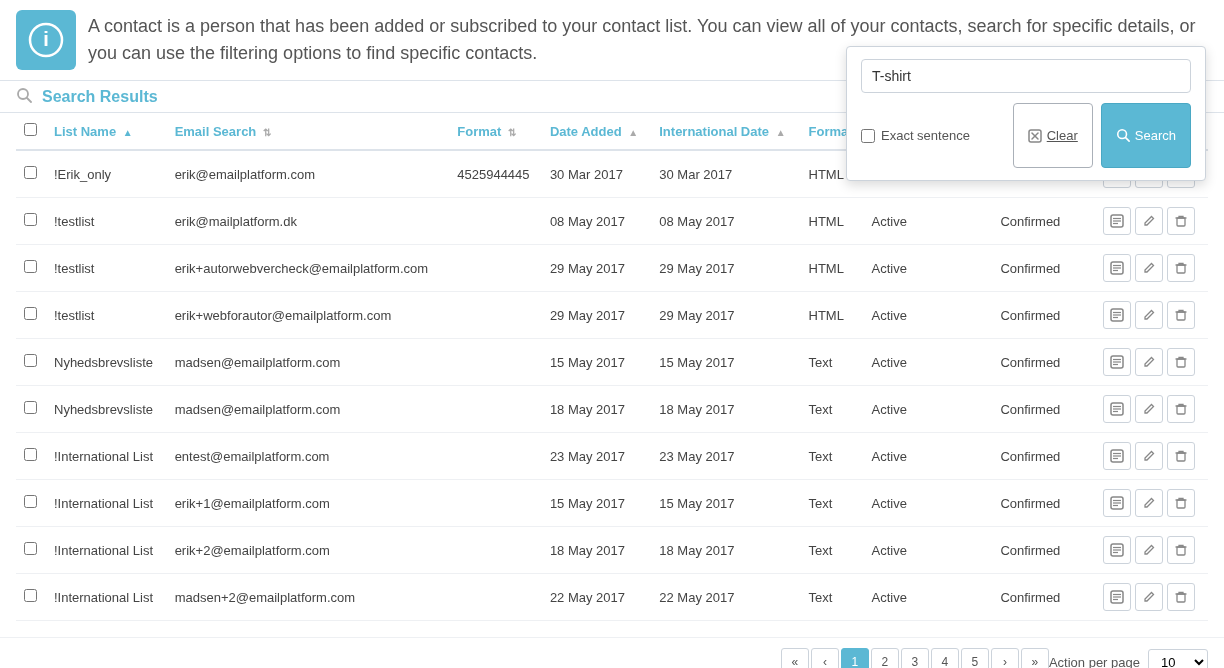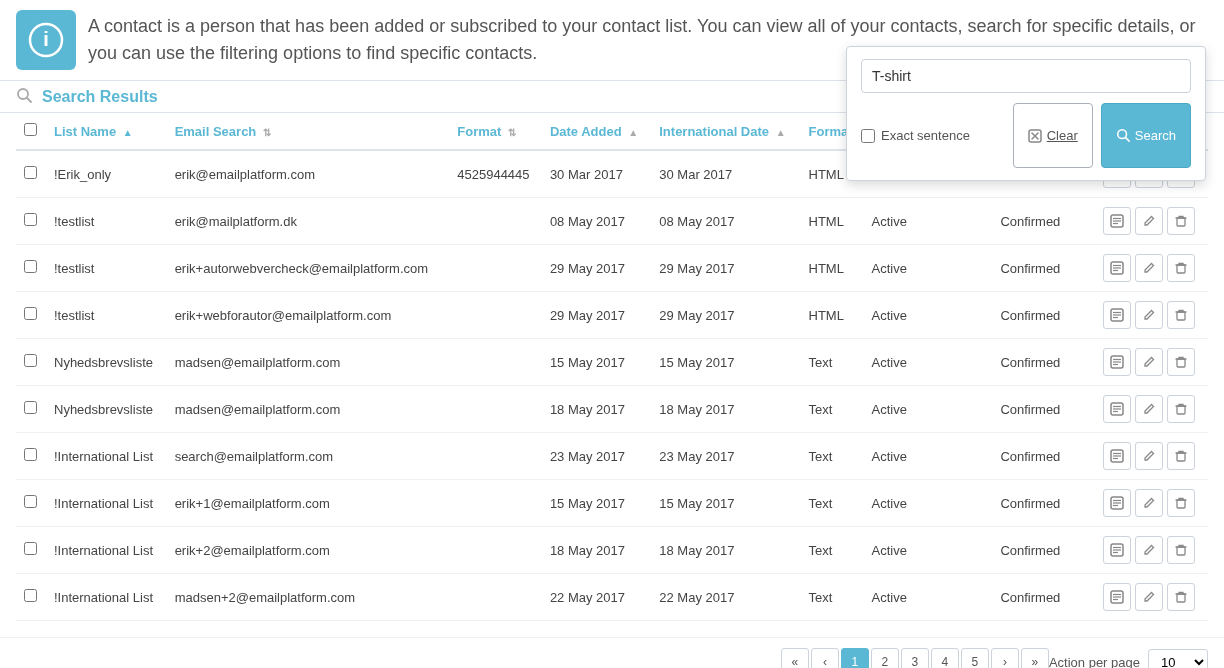--- a/index.html
+++ b/index.html
@@ -395,21 +395,21 @@
                     <path d="M5 4V2.5H9V4" stroke="#888" stroke-width="1.3" fill="none"></path>
                     <rect x="3" y="4" width="8" height="8" rx="1" stroke="#888" stroke-width="1.3" fill="none"></rect>
                   </svg>
         </button>
       </div>
     </td>
   </tr>
           <tr>
     <td class="checkbox-col"><input type="checkbox" style=""></td>
     <td>!International List</td>
-    <td>search@emailplatform.com</td>
+    <td>entest@emailplatform.com</td>
     <td></td>
     <td>23 May 2017</td>
     <td>23 May 2017</td>
     <td>Text</td>
     <td>Active</td>
     <td>Confirmed</td>
     <td>
       <div class="action-cell">
         <button class="action-btn" title="Details">
           <svg width="14" height="14" viewBox="0 0 14 14" fill="none">

